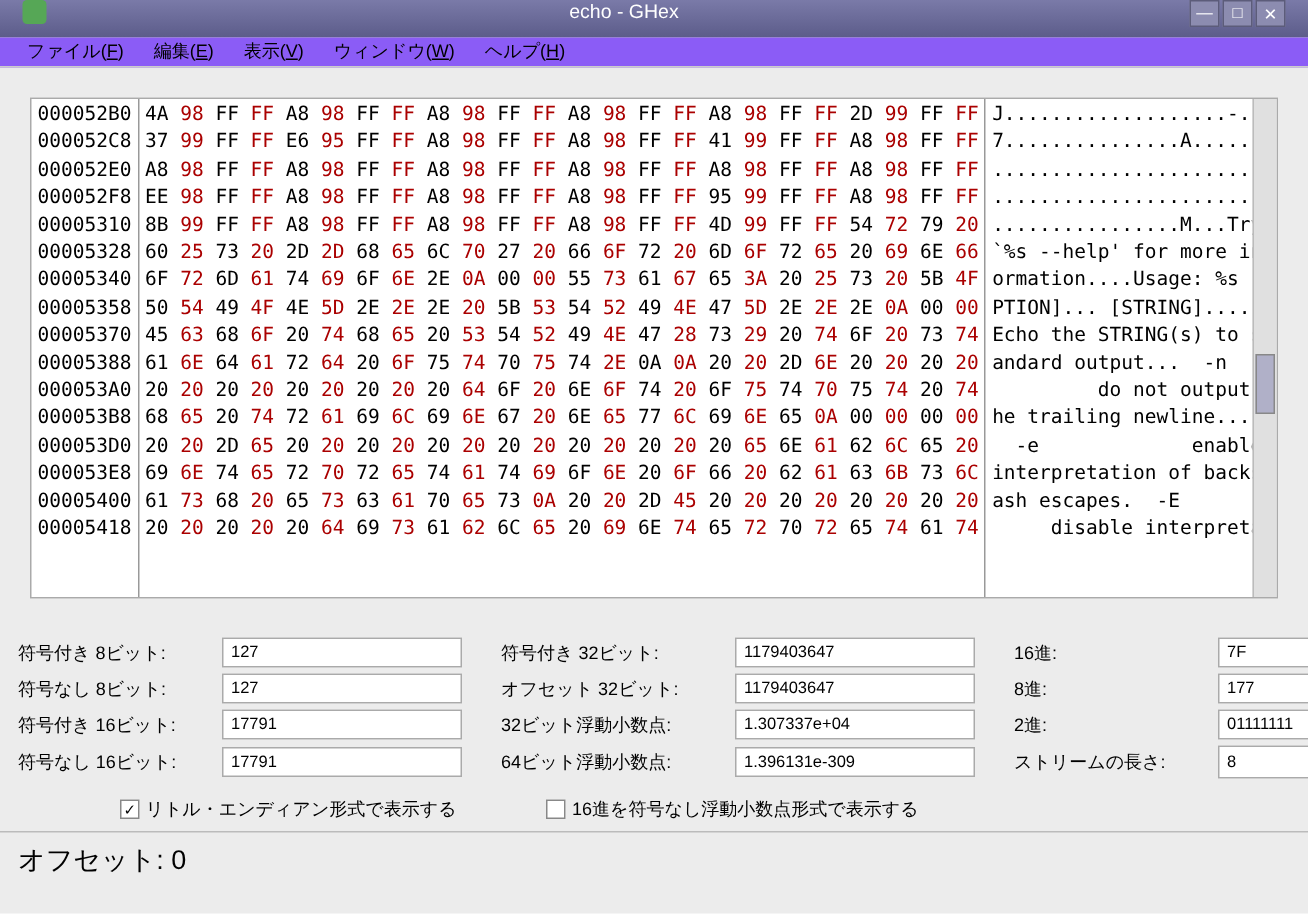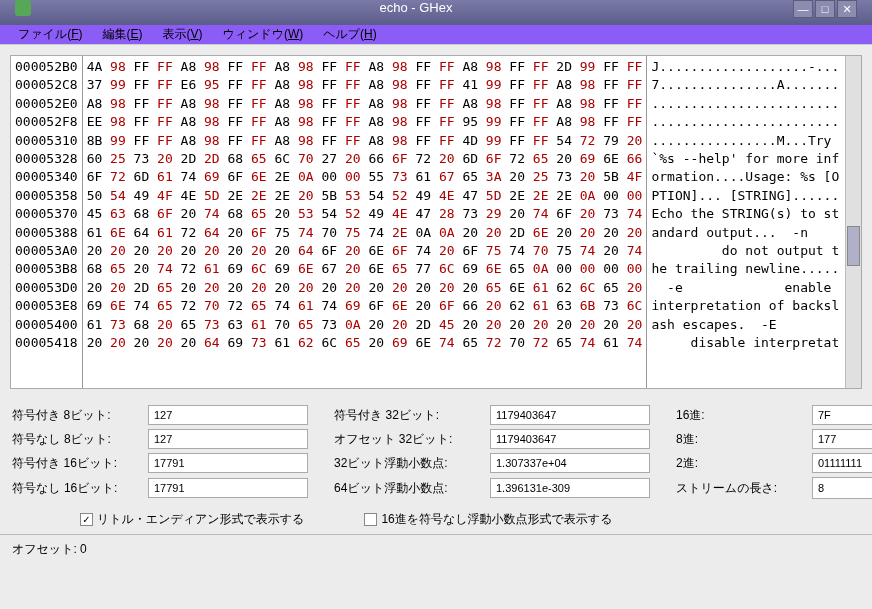--- a/index.html
+++ b/index.html
@@ -5,37 +5,37 @@
 * { box-sizing: border-box; margin: 0; padding: 0; }
 body { font-family: sans-serif; font-size: 12px; background: #ececec; width: 872px; height: 609px; overflow: hidden; }
 .titlebar { height: 25px; background: linear-gradient(#7a7aa8, #5c5c8a); display: flex; align-items: flex-start; padding: 0 15px; color: white; }
 .titlebar-icon { width: 16px; height: 16px; background: #56a756; border-radius: 3px; margin-right: 8px; }
 .titlebar-title { flex: 1; text-align: center; font-size: 13px; }
 .titlebar-btns { display: flex; gap: 2px; }
 .tbtn { width: 20px; height: 18px; background: #8c8cb0; border: 1px solid #5c5c7a; display: flex; align-items: center; justify-content: center; font-size: 11px; cursor: pointer; }
 .menubar { height: 20px; background: #8b5cf6; display: flex; align-items: center; padding: 0 8px; border-bottom: 1px solid #ccc; }
 .menuitem { padding: 4px 10px; cursor: pointer; }
 .menuitem u { text-decoration: underline; }
-.hex-container { display: flex; margin: 10px; border: 1px solid #aaa; background: white; height: 334px; }
+.hex-container { display: flex; margin: 20px; border: 1px solid #aaa; background: white; height: 334px; }
 .hex-scroll { flex: 1; display: flex; overflow: hidden; font-family: monospace; font-size: 13px; line-height: 18.4px; }
 .offsets { border-right: 1px solid #999; padding: 2px 4px; white-space: pre; }
 .hexbytes { border-right: 1px solid #999; padding: 2px 4px; white-space: pre; }
 .ascii { padding: 2px 4px; white-space: pre; }
 .scrollbar { width: 16px; background: #e0e0e0; border-left: 1px solid #bbb; position: relative; }
 .thumb { position: absolute; left: 1px; right: 1px; top: 170px; height: 40px; background: #b0b0c8; border: 1px solid #888; }
 .inspector { padding: 6px 12px; display: grid; grid-template-columns: 110px 160px 130px 160px 110px 160px; gap: 4px 26px; align-items: center; }
 .inspector label { text-align: left; font-size: 12px; }
 .inspector input { border: 1px solid #aaa; padding: 3px 5px; background: white; font-size: 11px; width: 100%; }
 .inspector .spin { display: flex; }
 .inspector .spinbtns { display: flex; flex-direction: column; border: 1px solid #aaa; border-left: none; }
 .inspector .spinbtns div { width: 14px; height: 10px; font-size: 8px; text-align: center; line-height: 10px; cursor: pointer; }
 .checks { display: flex; gap: 60px; padding: 6px 80px 6px 80px; align-items: center; }
 .chk { display: flex; align-items: center; gap: 4px; cursor: pointer; }
 .chk .box { width: 13px; height: 13px; border: 1px solid #888; display: flex; align-items: center; justify-content: center; font-size: 10px; background: white; }
-.statusbar { border-top: 1px solid #bbb; padding: 6px 12px; font-size: 12px; }
+.statusbar { border-top: 1px solid #bbb; padding: 6px 12px; font-size: 18px; }
 .red { color: #aa0000; }
 </style>
 </head>
 <body>
 
 <div class="titlebar">
   <div class="titlebar-icon"></div>
   <div class="titlebar-title">echo - GHex</div>
   <div class="titlebar-btns">
     <div class="tbtn">—</div>

